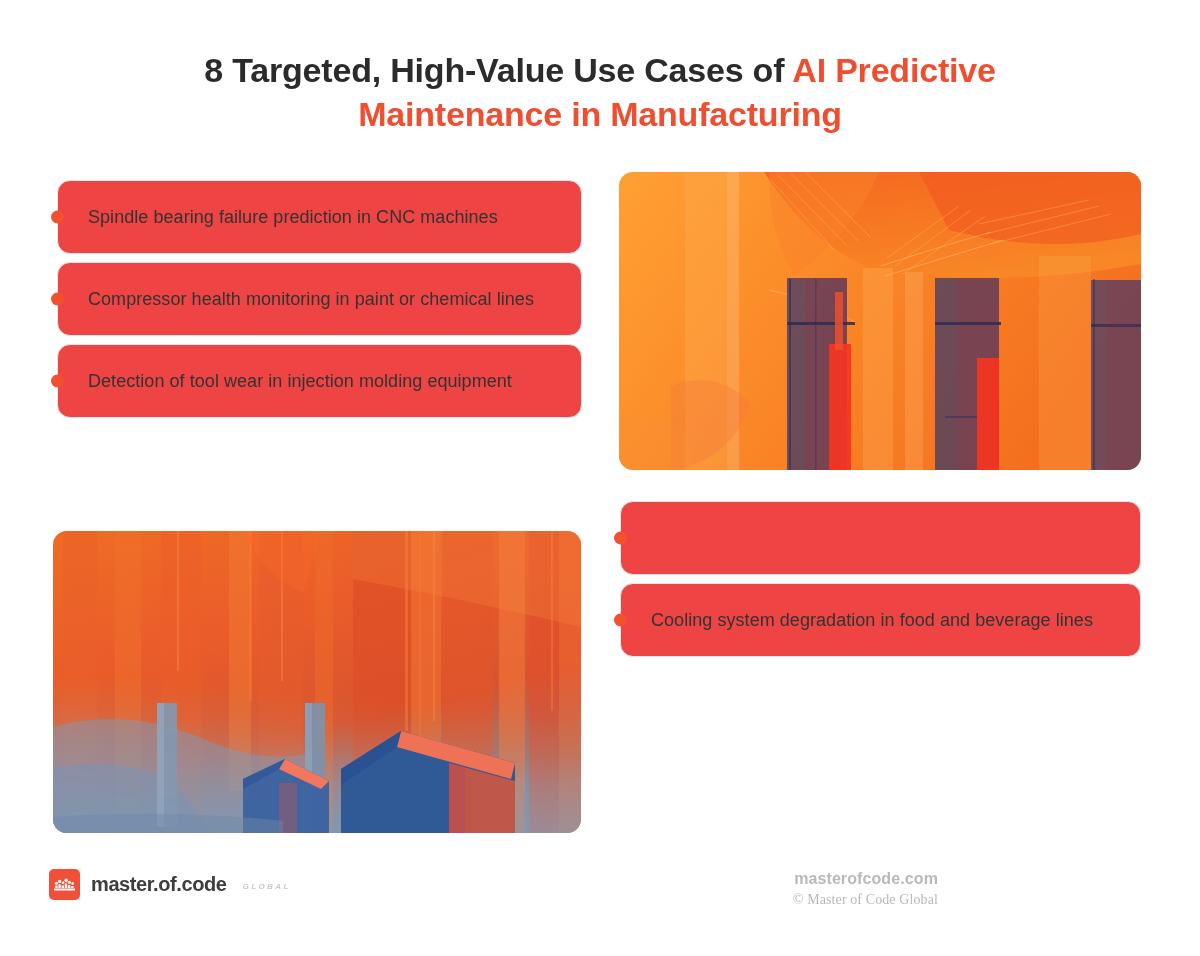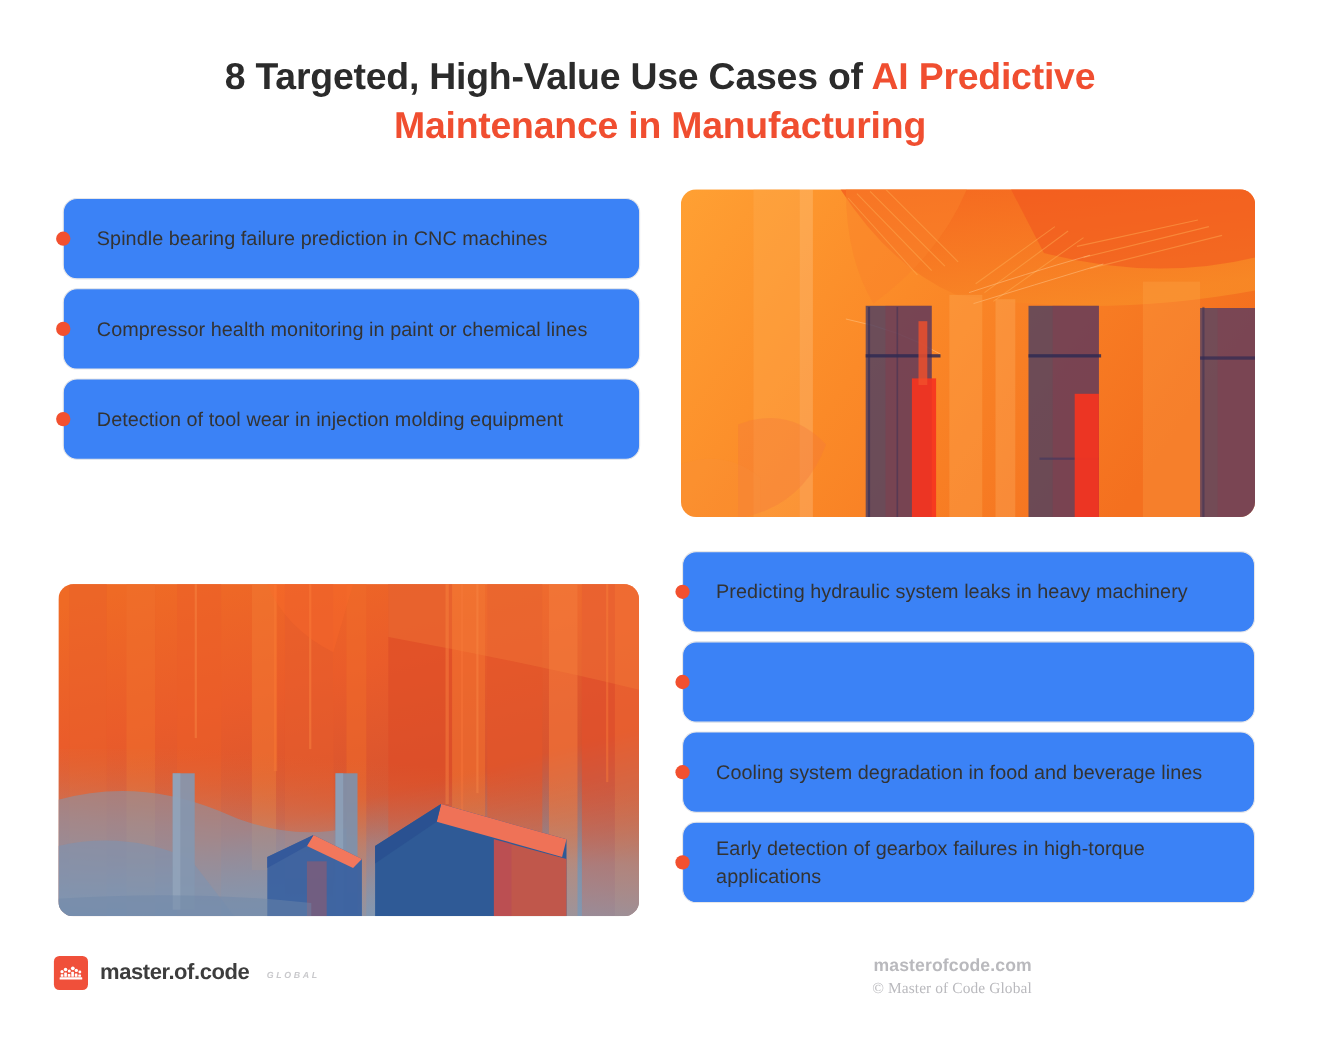--- a/index.html
+++ b/index.html
@@ -48,21 +48,21 @@
     left: 620px;
     top: 501px;
     width: 521px;
   }
 
   
   .card {
     position: relative;
     border: 1px solid #e6e6e8;
     border-radius: 13px;
-    background: #3b82f6;
+    background: #ef4444;
     min-height: 74px;
     display: flex;
     align-items: center;
     padding: 10px 22px 10px 30px;
     margin-bottom: 8px;
   }
   .card:last-child { margin-bottom: 0; }
 
   .card .dot {
     position: absolute;
@@ -183,38 +183,30 @@
 
     <div class="card">
       <span class="dot"></span>
       <span class="card-text">Detection of tool wear in injection molding equipment</span>
     </div>
 
   </div>
 
   <div class="list-right">
 
-    <div class="card">
-      <span class="dot"></span>
-      <span class="card-text">Predicting hydraulic system leaks in heavy machinery</span>
-    </div>
 
     <div class="card">
       <span class="dot"></span>
     </div>
 
     <div class="card">
       <span class="dot"></span>
       <span class="card-text">Cooling system degradation in food and beverage lines</span>
     </div>
 
-    <div class="card">
-      <span class="dot"></span>
-      <span class="card-text">Early detection of gearbox failures in high-torque applications</span>
-    </div>
 
   </div>
 
   <div class="photo photo-top-right">
     <svg viewBox="0 0 522 298" preserveAspectRatio="none">
       <defs>
         <linearGradient id="tgA" x1="0" y1="0" x2="1" y2="0.4">
           <stop offset="0" stop-color="#ffa033"></stop>
           <stop offset="0.45" stop-color="#fb8a28"></stop>
           <stop offset="1" stop-color="#f4701f"></stop>

